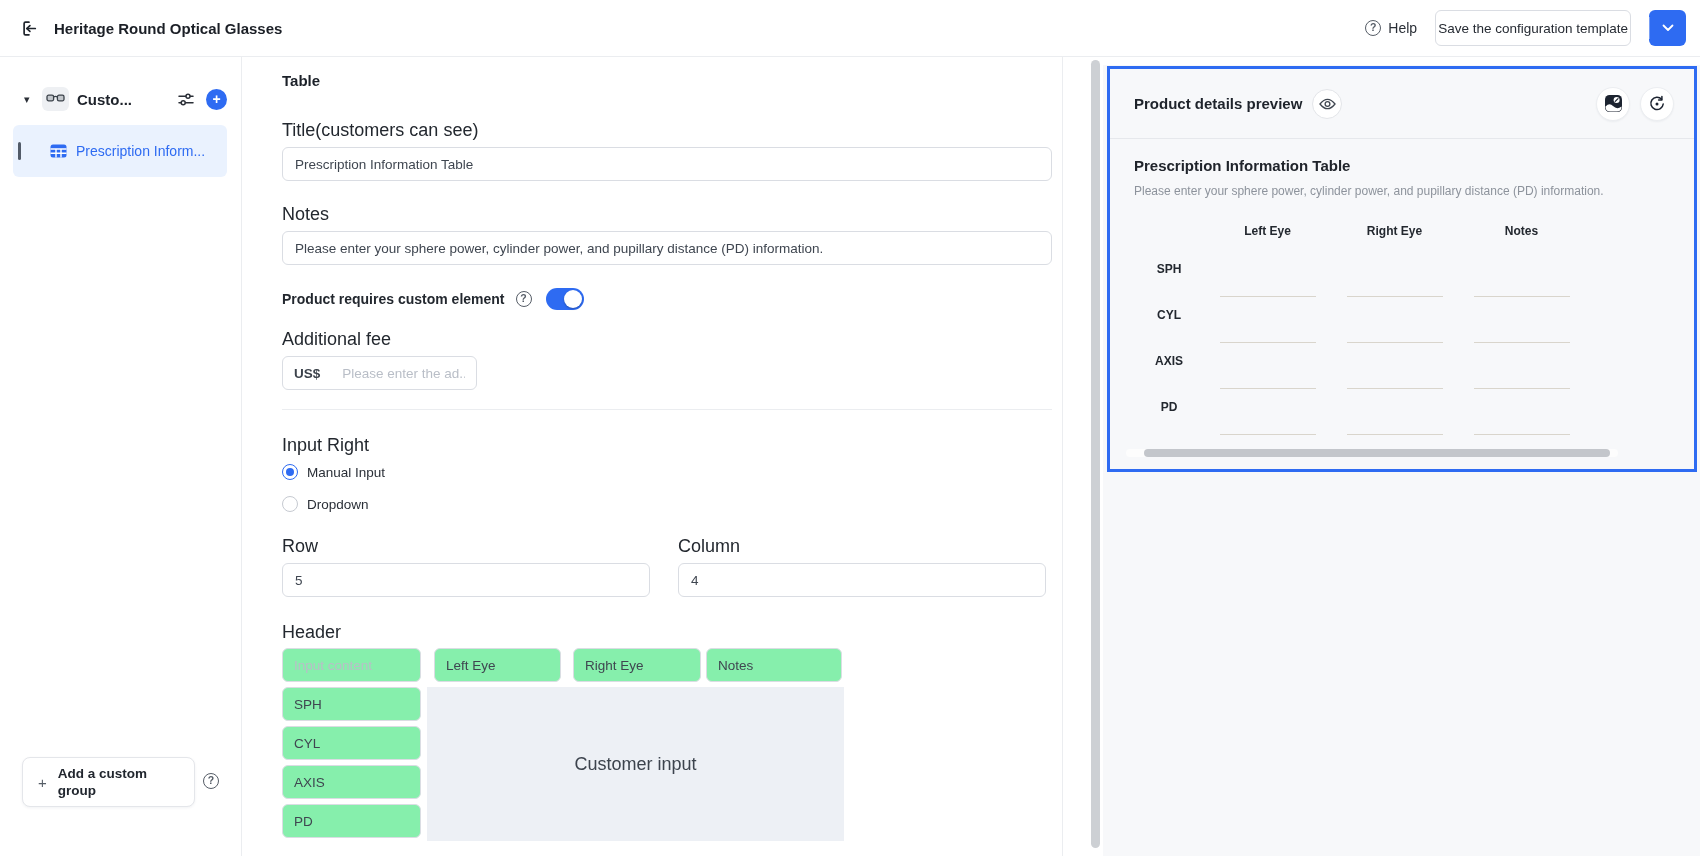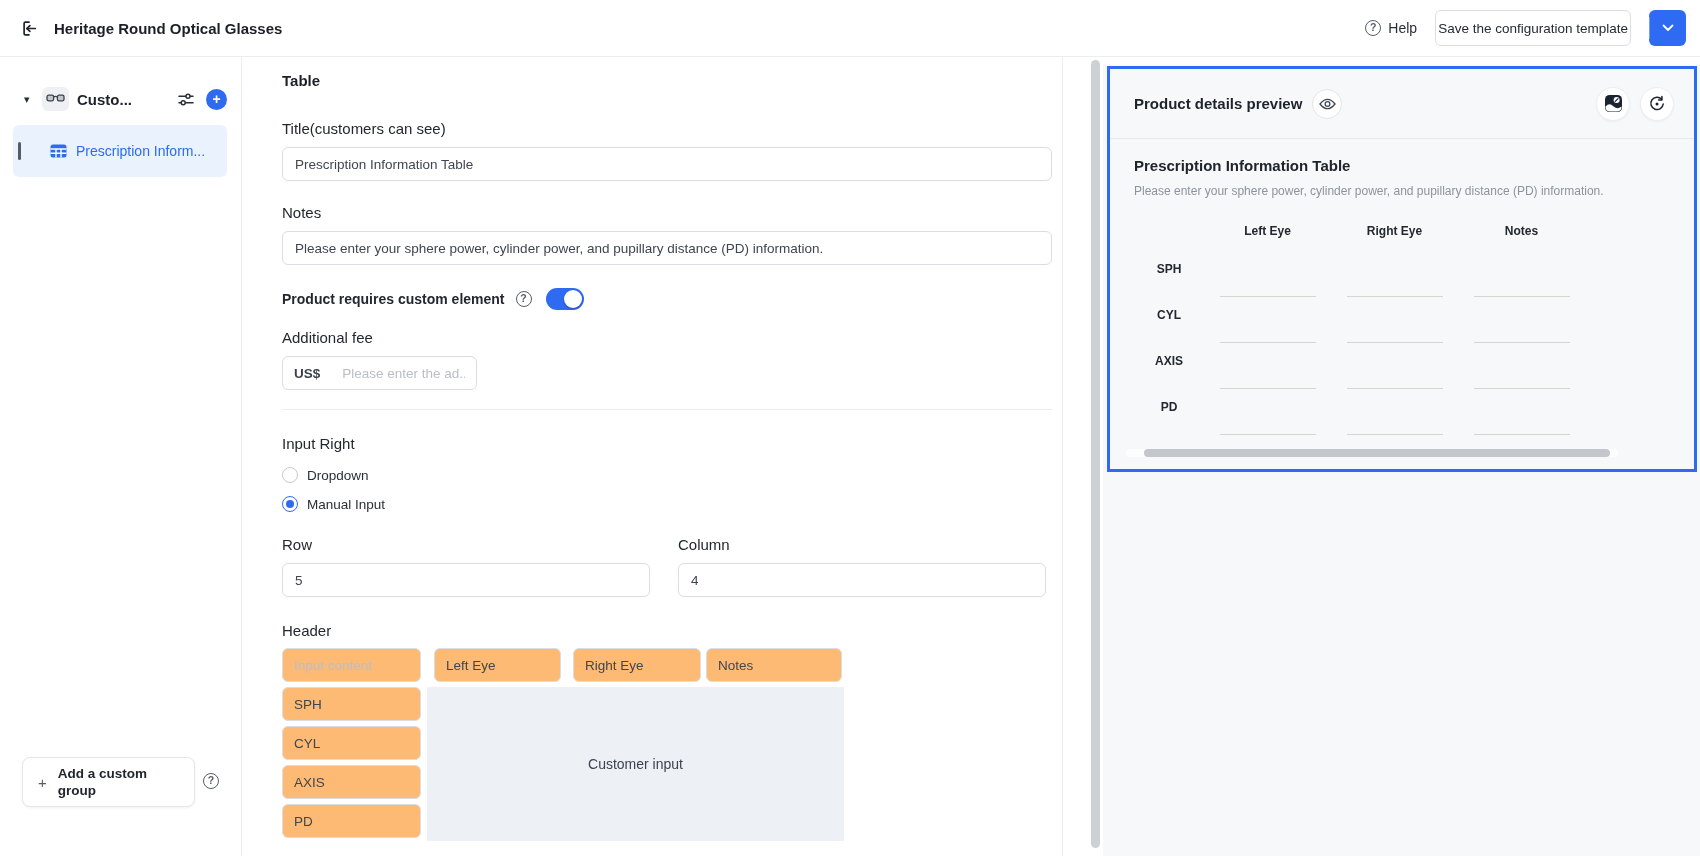--- a/index.html
+++ b/index.html
@@ -50,21 +50,21 @@
   .add-group-btn{position:absolute;left:22px;top:700px;width:173px;height:50px;border:1px solid #e4e6ea;border-radius:8px;
     background:#fff;box-shadow:0 1px 3px rgba(25,35,60,.06);display:flex;align-items:center;padding:0 10px 0 15px;cursor:pointer;}
   .add-group-btn .plus-glyph{font-size:15px;color:#565d66;margin-right:11px;font-weight:500;}
   .add-group-btn .txt{font-size:13.5px;font-weight:600;color:#21262e;line-height:17px;width:108px;}
   .sidebar-help{position:absolute;left:203px;top:716px;}
 
   
   .main{position:absolute;left:242px;top:57px;width:821px;height:799px;background:#fff;border-right:1px solid var(--divider);}
   .form{position:absolute;left:40px;top:15px;width:770px;}
   .section-title{font-size:15px;font-weight:700;color:#1b2028;height:20px;}
-  .field-label{font-size:15px;font-weight:500;color:#23282f;height:18px;}
+  .field-label{font-size:18px;font-weight:500;color:#23282f;height:18px;}
   .mt-l{margin-top:28px;}
   .inp{width:770px;height:34px;border:1px solid var(--border);border-radius:6px;background:#fff;
     font-family:"Liberation Sans",sans-serif;font-size:13.5px;color:var(--text-mid);padding:0 12px;outline:none;margin-top:9px;display:block;}
   .inp::placeholder{color:var(--placeholder);}
   .toggle-row{display:flex;align-items:center;gap:11px;margin-top:22px;height:24px;}
   .toggle-row .lbl{font-size:14px;font-weight:600;color:#23282f;}
   .toggle{width:38px;height:22px;border-radius:11px;background:var(--accent);position:relative;cursor:pointer;margin-left:3px;}
   .toggle .knob{position:absolute;right:2px;top:2px;width:18px;height:18px;border-radius:50%;background:#fff;
     box-shadow:0 1px 2px rgba(0,0,0,.25);}
   .fee-label{margin-top:18px;}
@@ -80,26 +80,26 @@
   .radio.on{border:1.5px solid var(--accent);}
   .radio.on::after{content:"";position:absolute;left:50%;top:50%;width:8px;height:8px;margin:-4px 0 0 -4px;border-radius:50%;background:var(--accent);}
   .radio.off{border:1.5px solid #c6cad1;}
   .radio-lbl{font-size:13.5px;color:#2a2f37;}
   .two-col{display:flex;gap:28px;margin-top:22px;}
   .two-col .col{width:368px;}
   .two-col .inp{width:368px;}
   .hdr-label{margin-top:25px;}
   .hgrid{position:relative;margin-top:8px;width:562px;height:190px;}
   .hrow{display:flex;margin-bottom:5px;}
-  .cell{height:34px;border:1px solid var(--border);border-radius:6px;background:#fdba74;
+  .cell{height:34px;border:1px solid var(--border);border-radius:6px;background:#86efac;
     font-family:"Liberation Sans",sans-serif;font-size:13.5px;color:var(--text-mid);padding:0 11px;outline:none;}
   .cell::placeholder{color:var(--placeholder);}
   .c0{width:139px;margin-right:13px;} .c1{width:127px;margin-right:12px;} .c2{width:128px;margin-right:5px;} .c3{width:136px;}
   .customer-area{position:absolute;left:145px;top:39px;width:417px;height:154px;background:#edf0f5;
-    display:flex;align-items:center;justify-content:center;font-size:14px;color:#3c434d;}
+    display:flex;align-items:center;justify-content:center;font-size:18px;color:#3c434d;}
 
   
   .vscroll{position:absolute;left:1091px;top:60px;width:9px;height:788px;}
   .vscroll .thumb{width:9px;height:100%;border-radius:5px;background:#cdd0d4;}
 
   
   .preview-region{position:absolute;left:1103px;top:65px;width:597px;height:799px;background:#f7f8fa;}
   .preview-box{position:absolute;left:4px;top:1px;right:3px;height:406px;border:3px solid var(--accent);
     background:#f7f8fa;overflow:hidden;}
   .pv-header{height:70px;display:flex;align-items:center;padding:0 20px 0 24px;border-bottom:1px solid #e6e8ec;}
@@ -226,27 +226,27 @@
 
     <div class="field-label fee-label">Additional fee</div>
     <div class="fee-wrap">
       <span class="fee-cur">US$</span>
       <input placeholder="Please enter the ad..." style="">
     </div>
 
     <div class="divider"></div>
 
     <div class="field-label im-label">Input Right</div>
+    <div class="radio-row">
+      <span class="radio on"></span>
+      <span class="radio-lbl">Manual Input</span>
+    </div>
     <div class="radio-row" style="margin-top:12px;">
       <span class="radio off"></span>
       <span class="radio-lbl">Dropdown</span>
-    </div>
-    <div class="radio-row">
-      <span class="radio on"></span>
-      <span class="radio-lbl">Manual Input</span>
     </div>
 
     <div class="two-col">
       <div class="col">
         <div class="field-label">Row</div>
         <input class="inp" value="5" style="">
       </div>
       <div class="col">
         <div class="field-label">Column</div>
         <input class="inp" value="4" style="">

